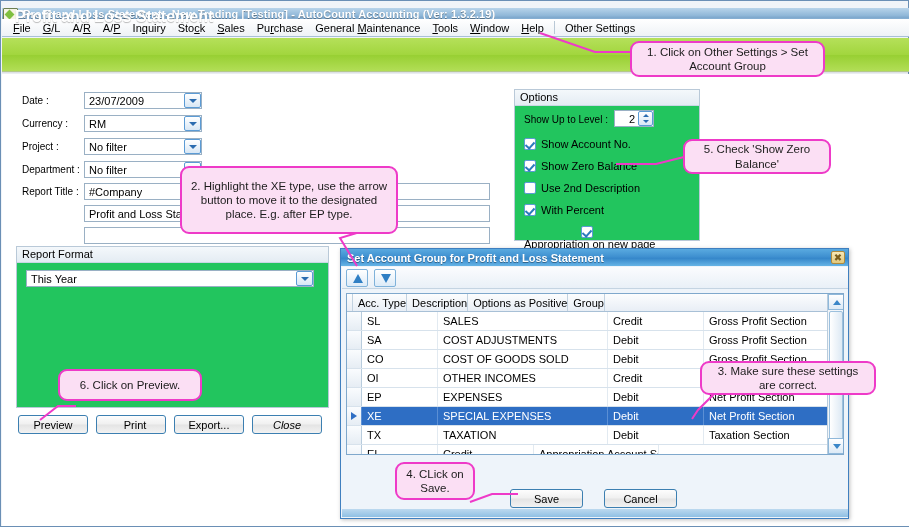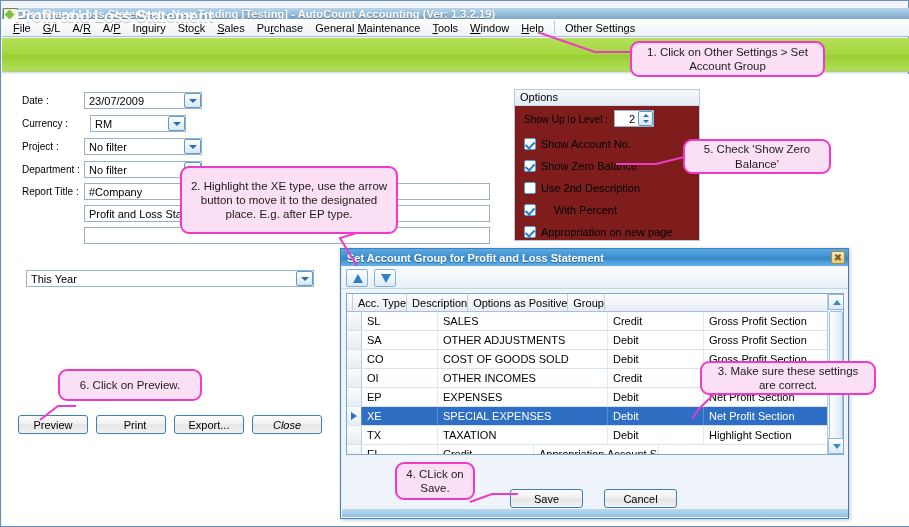--- a/index.html
+++ b/index.html
@@ -45,21 +45,21 @@
   .frm-field{position:absolute;height:17px;border:1px solid #9ab0c4;background:#fff;
     box-sizing:border-box;display:flex;align-items:center;}
   .frm-field .val{padding-left:4px;font-size:11px;color:#000;white-space:nowrap;overflow:hidden;}
   .ddbtn{width:17px;height:15px;margin-left:auto;margin-right:0px;flex:0 0 auto;
     background:linear-gradient(to bottom,#ffffff,#d8e7f5);border:1px solid #5b9bd5;
     border-radius:2px;position:relative;box-sizing:border-box;}
   .ddbtn:after{content:"";position:absolute;left:4px;top:5px;width:0;height:0;
     border-left:4px solid transparent;border-right:4px solid transparent;border-top:4px solid #2b6cb0;}
 
   
-  .groupbox{position:absolute;border:1px solid #b9c9d8;background:#7f1d1d;box-sizing:border-box;}
+  .groupbox{position:absolute;border:1px solid #b9c9d8;background:#22c55e;box-sizing:border-box;}
   .group-head{height:16px;background:linear-gradient(to bottom,#f4f8fb,#e4ecf3);
     border-bottom:1px solid #c9d7e4;font-size:11px;padding:1px 0 0 5px;box-sizing:border-box;color:#000;}
   .opt-row{position:absolute;display:flex;align-items:center;font-size:11px;white-space:nowrap;}
   .cbx{width:12px;height:12px;border:1px solid #5b9bd5;background:#fff;border-radius:2px;
     margin-right:5px;position:relative;flex:0 0 auto;box-sizing:border-box;}
   .cbx.checked:after{content:"";position:absolute;left:2px;top:1px;width:4px;height:7px;
     border:solid #2b7bbd;border-width:0 2px 2px 0;transform:rotate(42deg);}
   .spin{position:absolute;height:17px;border:1px solid #9ab0c4;background:#fff;
     box-sizing:border-box;display:flex;align-items:center;}
   .spin .sval{flex:1;text-align:right;padding-right:3px;font-size:11px;}
@@ -178,21 +178,21 @@
 
   <div id="content">
 
     <div class="frm-label" style="left:20px;top:21px;">Date :</div>
     <div class="frm-field" style="left:82px;top:18px;width:118px;">
       <span class="val">23/07/2009</span>
       <span class="ddbtn"></span>
     </div>
 
     <div class="frm-label" style="left:20px;top:44px;">Currency :</div>
-    <div class="frm-field" style="left:88px;top:41px;width:96px;gap:29px;">
+    <div class="frm-field" style="left:82px;top:41px;width:118px;gap:29px;">
       <span class="val">RM</span>
       <span class="ddbtn"></span>
     </div>
 
     <div class="frm-label" style="left:20px;top:67px;">Project :</div>
     <div class="frm-field" style="left:82px;top:64px;width:118px;">
       <span class="val">No filter</span>
       <span class="ddbtn"></span>
     </div>
 
@@ -227,29 +227,32 @@
       <span>Show Account No.</span>
     </div>
     <div class="opt-row" style="left:522px;top:86px;">
       <span class="cbx checked"></span>
       <span>Show Zero Balance</span>
     </div>
     <div class="opt-row" style="left:522px;top:108px;">
       <span class="cbx"></span>
       <span>Use 2nd Description</span>
     </div>
-    <div class="opt-row" style="left:522px;top:130px;gap:13px;">
+    <div class="opt-row" style="left:522px;top:130px;">
       <span class="cbx checked"></span>
       <span>With Percent</span>
     </div>
-    <div class="opt-row" style="left:522px;top:152px;">
+    <div class="opt-row" style="left:522px;top:152px;flex-direction:column;">
       <span class="cbx checked"></span>
       <span>Appropriation on new page</span>
     </div>
 
+    <div class="groupbox" style="left:14px;top:172px;width:313px;height:162px;">
+      <div class="group-head">Report Format</div>
+    </div>
     <div class="frm-field" style="left:24px;top:196px;width:288px;">
       <span class="val">This Year</span>
       <span class="ddbtn"></span>
     </div>
 
     <div class="btn" style="left:16px;top:341px;width:70px;">Preview</div>
     <div class="btn" style="left:94px;top:341px;width:70px;padding-left:8px;">Print</div>
     <div class="btn" style="left:172px;top:341px;width:70px;">Export...</div>
     <div class="btn" style="left:250px;top:341px;width:70px;font-style:italic;">Close</div>
   </div>
@@ -282,21 +285,21 @@
     <div class="gr">
       <span class="gc ind"></span>
       <span class="gc c0">SL</span>
       <span class="gc c1">SALES</span>
       <span class="gc c2">Credit</span>
       <span class="gc c3">Gross Profit Section</span>
     </div>
     <div class="gr">
       <span class="gc ind"></span>
       <span class="gc c0">SA</span>
-      <span class="gc c1">OTHER ADJUSTMENTS</span>
+      <span class="gc c1">COST ADJUSTMENTS</span>
       <span class="gc c2">Debit</span>
       <span class="gc c3">Gross Profit Section</span>
     </div>
     <div class="gr">
       <span class="gc ind"></span>
       <span class="gc c0">CO</span>
       <span class="gc c1">COST OF GOODS SOLD</span>
       <span class="gc c2">Debit</span>
       <span class="gc c3">Gross Profit Section</span>
     </div>
@@ -321,21 +324,21 @@
       <span class="gc c0">XE</span>
       <span class="gc c1">SPECIAL EXPENSES</span>
       <span class="gc c2">Debit</span>
       <span class="gc c3">Net Profit Section</span>
     </div>
     <div class="gr">
       <span class="gc ind"></span>
       <span class="gc c0">TX</span>
       <span class="gc c1">TAXATION</span>
       <span class="gc c2">Debit</span>
-      <span class="gc c3">Highlight Section</span>
+      <span class="gc c3">Taxation Section</span>
     </div>
     <div class="gr">
       <span class="gc ind"></span>
       <span class="gc c0">EI</span>
       <span class="gc c2">Credit</span>
       <span class="gc c3">Appropriation Account Se...</span>
     </div>
     <div class="gr">
       <span class="gc ind"></span>
       <span class="gc c0">AP</span>

